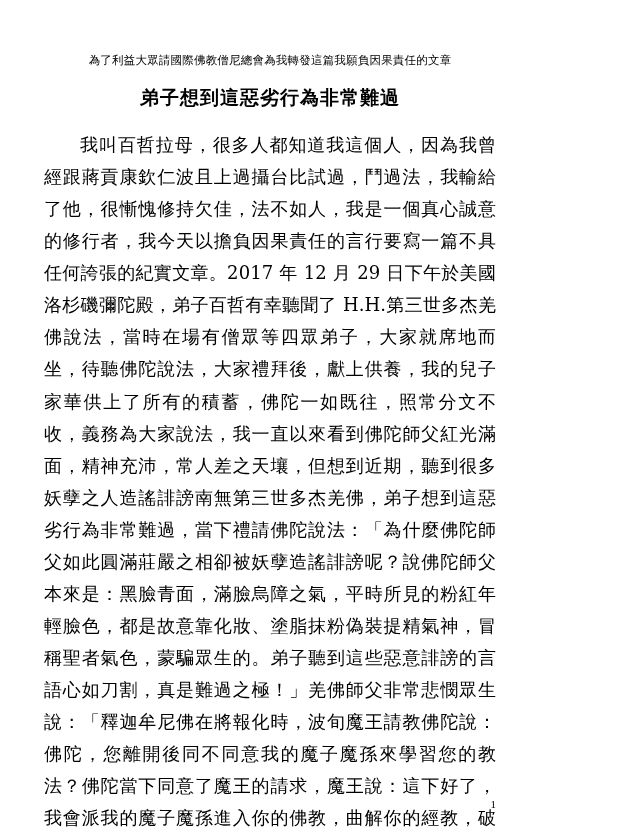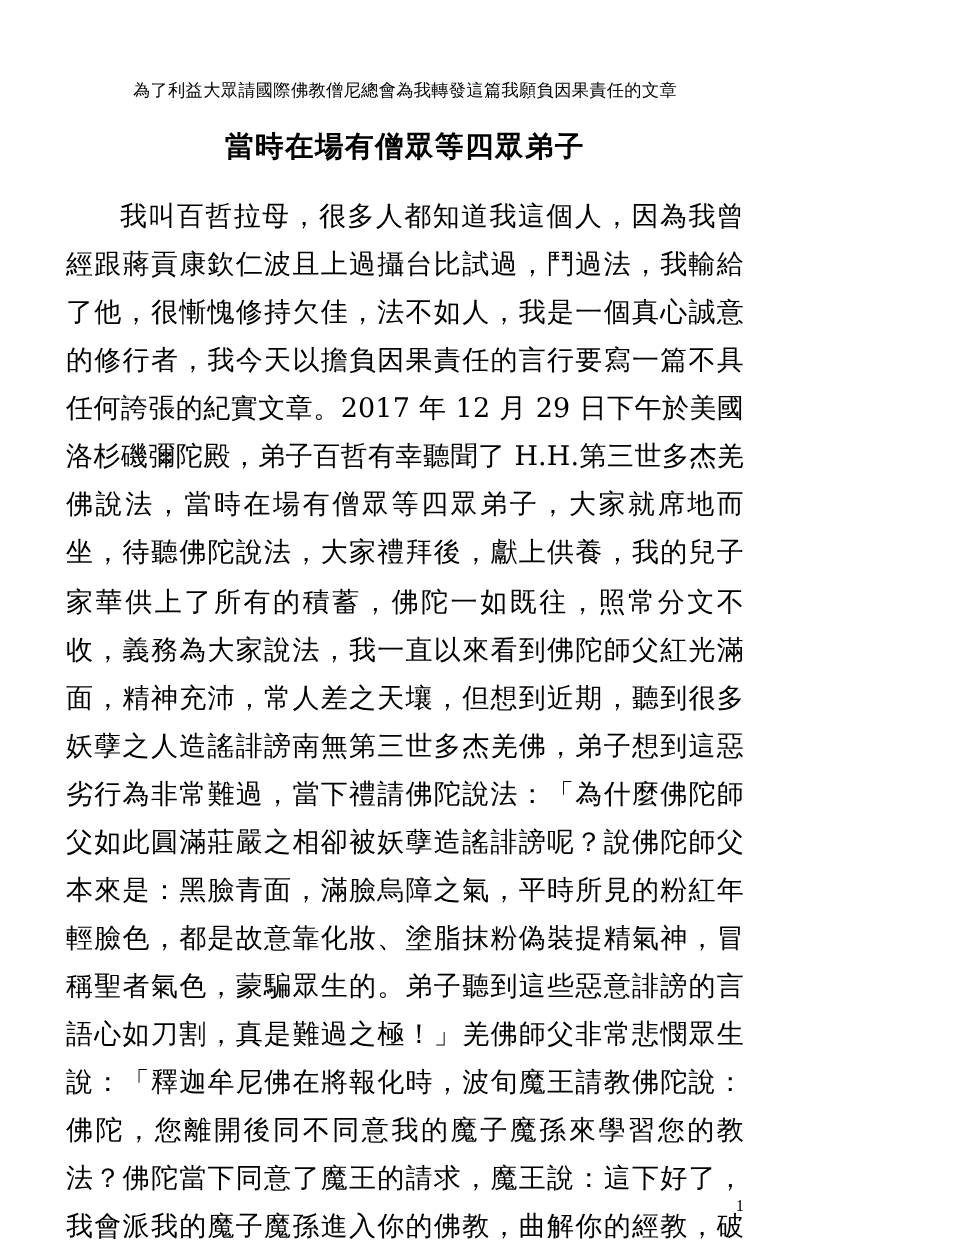--- a/index.html
+++ b/index.html
@@ -52,16 +52,16 @@
     bottom: 18px;
     font-size: 11px;
     font-family: "Liberation Serif", serif;
   }
 </style>
 </head>
 <body>
 
 <div class="page">
   <p class="doc-subtitle">為了利益大眾請國際佛教僧尼總會為我轉發這篇我願負因果責任的文章</p>
-  <h1 class="doc-title">當時在場有僧眾等四眾弟子</h1>
+  <h1 class="doc-title">弟子想到這惡劣行為非常難過</h1>
   <p class="body-text">我叫百哲拉母，很多人都知道我這個人，因為我曾經跟蔣貢康欽仁波且上過攝台比試過，鬥過法，我輸給了他，很慚愧修持欠佳，法不如人，我是一個真心誠意的修行者，我今天以擔負因果責任的言行要寫一篇不具任何誇張的紀實文章。2017 年 12 月 29 日下午於美國洛杉磯彌陀殿，弟子百哲有幸聽聞了 H.H.第三世多杰羌佛說法，當時在場有僧眾等四眾弟子，大家就席地而坐，待聽佛陀說法，大家禮拜後，獻上供養，我的兒子家華供上了所有的積蓄，佛陀一如既往，照常分文不收，義務為大家說法，我一直以來看到佛陀師父紅光滿面，精神充沛，常人差之天壤，但想到近期，聽到很多妖孽之人造謠誹謗南無第三世多杰羌佛，弟子想到這惡劣行為非常難過，當下禮請佛陀說法：「為什麼佛陀師父如此圓滿莊嚴之相卻被妖孽造謠誹謗呢？說佛陀師父本來是：黑臉青面，滿臉烏障之氣，平時所見的粉紅年輕臉色，都是故意靠化妝、塗脂抹粉偽裝提精氣神，冒稱聖者氣色，蒙騙眾生的。弟子聽到這些惡意誹謗的言語心如刀割，真是難過之極！」羌佛師父非常悲憫眾生說：「釋迦牟尼佛在將報化時，波旬魔王請教佛陀說：佛陀，您離開後同不同意我的魔子魔孫來學習您的教法？佛陀當下同意了魔王的請求，魔王說：這下好了，我會派我的魔子魔孫進入你的佛教，曲解你的經教，破壞你的教法，以此達到我用武力解決不到的目的，說完波旬魔王哈哈大笑離去。」羌佛接著說：「不錯，我的臉色確實是被遮蓋起來了，既然有人這樣可憐造業，今天這裡面正好有妖孽之人，我就讓大家看看盧山真面目，看看鳥黑到什麼樣子吧！目的讓你們其中一些人看了以後，免遭罪業惡報墮到三惡道之中。」羌佛師父拿出了《第三世多杰羌佛儀軌法》，讓旁邊一位居士把其中一段念給大家聽，原文載：「觀自身剛頂上方，高空天際中，有八隻獅子，腳踩祥雲，背上乘一寬廣寶座，座上有各色蓮花，花上有月亮平鋪於輪上，花中央有五彩色吽字，放五彩光，頓然出現第三世多杰羌佛，面似紅珊瑚，身如象白玉，放紅光變為金剛大總持佛，一頭二臂。」當時我認為佛陀會顯神通即刻就會變，結果完全不是，而是南無羌佛當場讓法師們打來大桶淨水，用盆子清洗毛巾，佛陀當眾多弟子的面，開始用毛巾擦洗自己的面頰、手膀、反覆擦洗的數次，在洗淨臉上的覆蓋後，就出現本來的肉色。臉上徹底洗淨後，全場的人都震驚了，有人激動地哭了起來，竟然有這麼莊嚴無比紅美的臉色，比高級的紅珊瑚還要紅美亮麗。有人疑心這紅色太紅亮過度了，可能底色上了紅，沒想到佛陀竟用白色的溼紙巾反覆擦拭紅珊瑚的臉頰，看看上</p>
   <div class="page-number">1</div>
 </div>
 
 </body></html>

